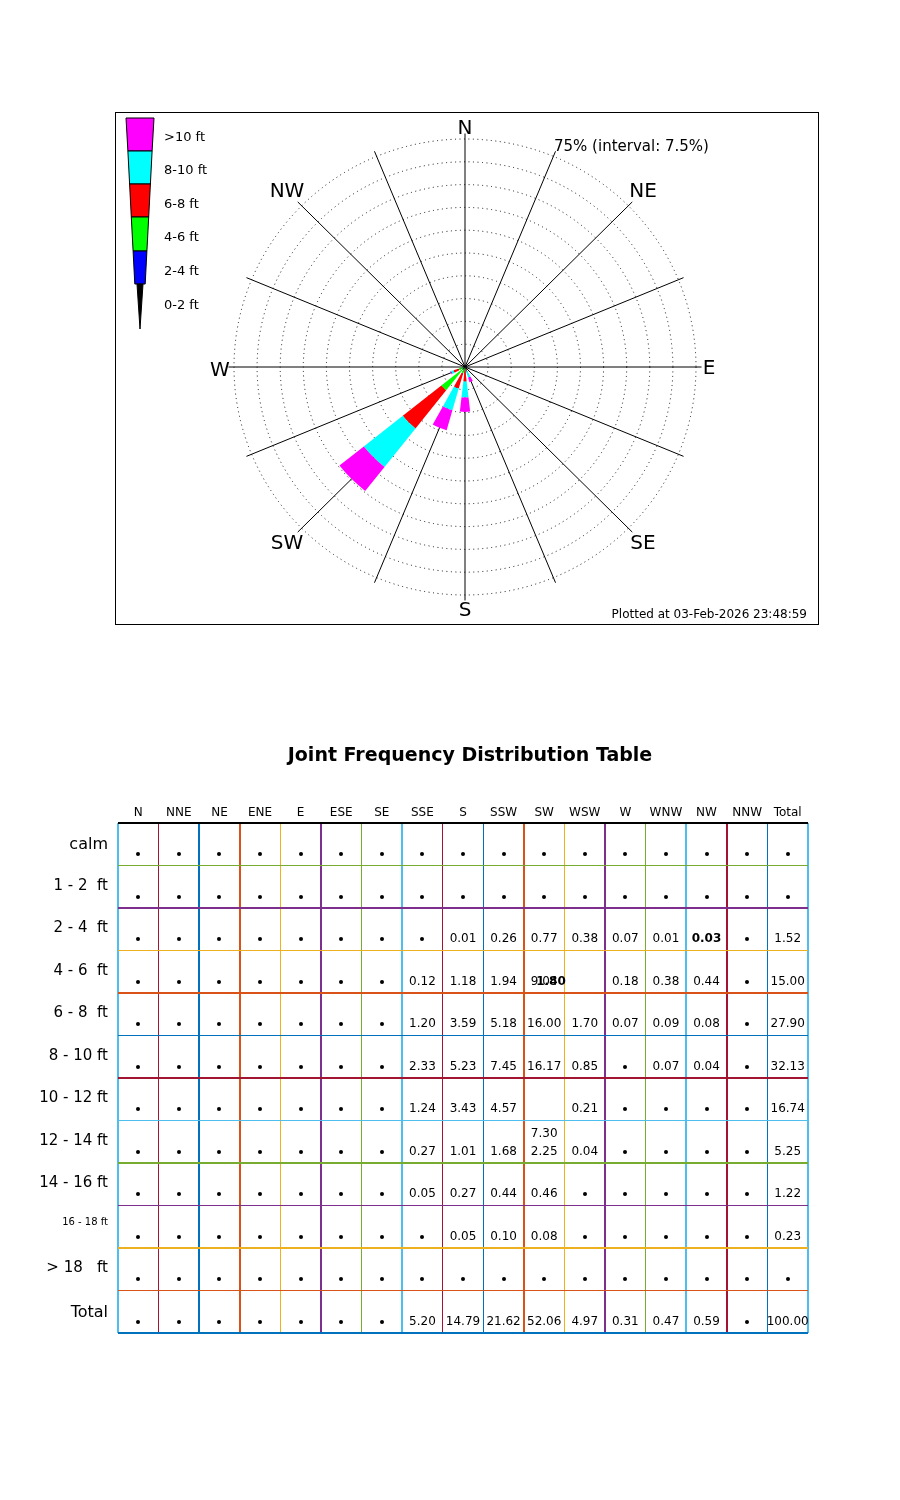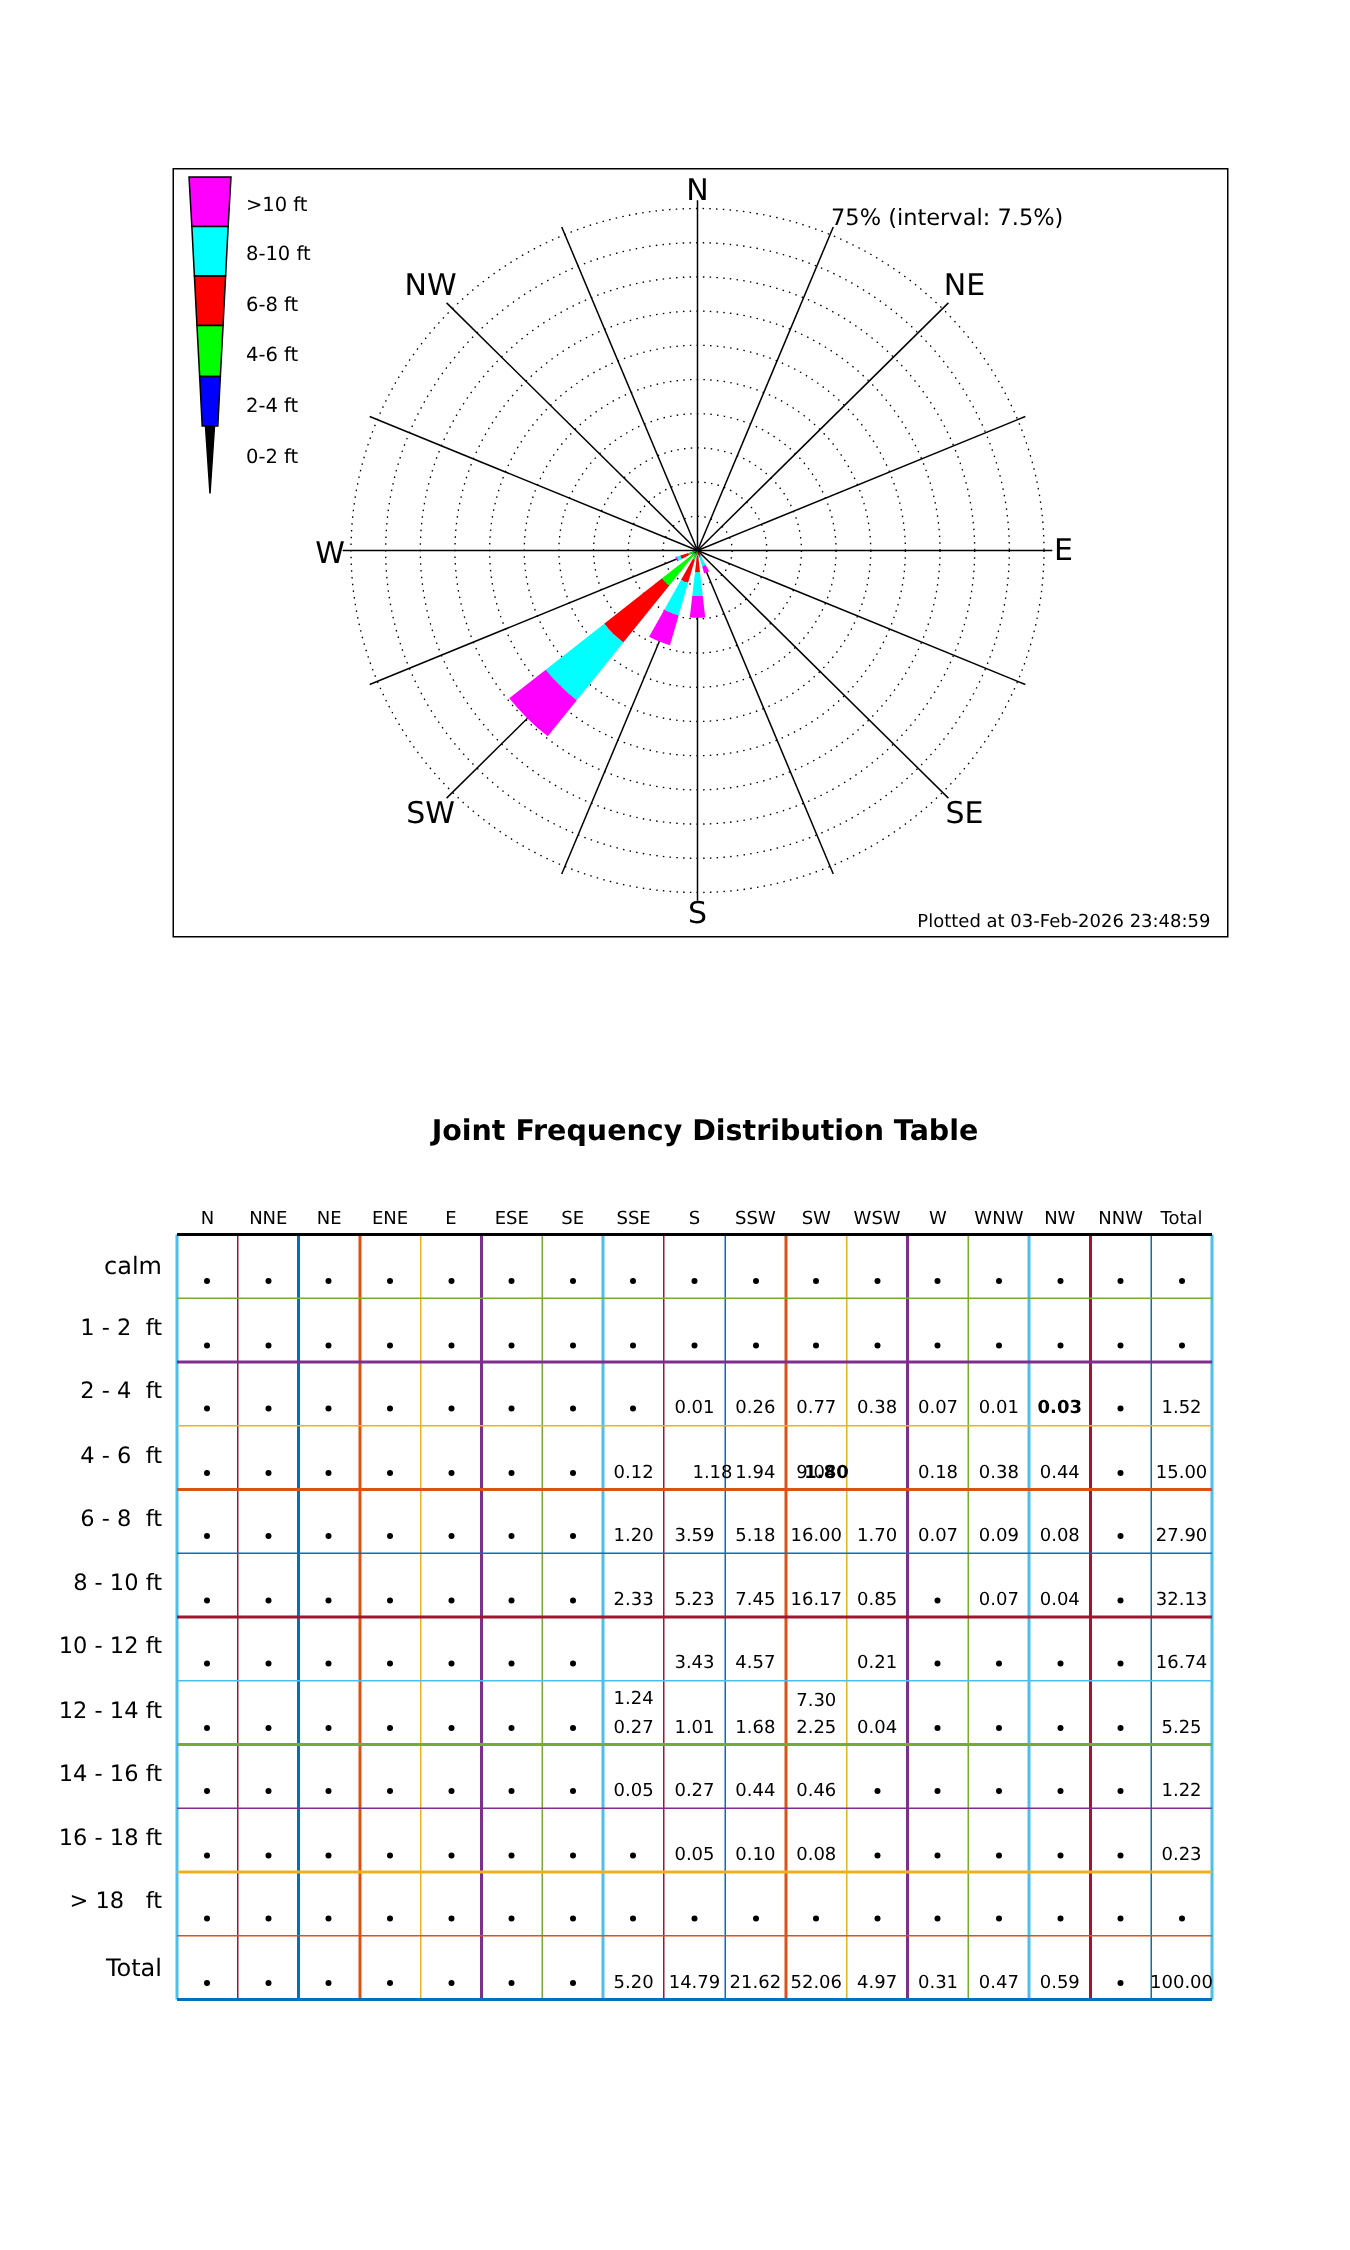--- a/index.html
+++ b/index.html
@@ -208,21 +208,21 @@
       <div class="cellv" style="left: 787.702px; top: 931px;">1.52</div>
       <div class="rowlab" style="right: 792px; top: 960.5px; font-size: 15px;">4 - 6  ft</div>
       <div class="dot" style="left: 136.294px; top: 979.5px;"></div>
       <div class="dot" style="left: 176.882px; top: 979.5px;"></div>
       <div class="dot" style="left: 217.47px; top: 979.5px;"></div>
       <div class="dot" style="left: 258.058px; top: 979.5px;"></div>
       <div class="dot" style="left: 298.646px; top: 979.5px;"></div>
       <div class="dot" style="left: 339.234px; top: 979.5px;"></div>
       <div class="dot" style="left: 379.822px; top: 979.5px;"></div>
       <div class="cellv" style="left: 422.41px; top: 973.5px;">0.12</div>
-      <div class="cellv" style="left: 462.998px; top: 973.5px; margin-left: 12px;">1.18</div>
+      <div class="cellv" style="left: 462.998px; top: 973.5px;">1.18</div>
       <div class="cellv" style="left: 503.586px; top: 973.5px;">1.94</div>
       <div class="cellv" style="left: 544.174px; top: 973.5px;">9.04</div>
       <div class="cellv" style="left: 551px; top: 973.5px; font-weight: bold;">1.80</div>
       <div class="cellv" style="left: 625.35px; top: 973.5px;">0.18</div>
       <div class="cellv" style="left: 665.938px; top: 973.5px;">0.38</div>
       <div class="cellv" style="left: 706.526px; top: 973.5px;">0.44</div>
       <div class="dot" style="left: 745.114px; top: 979.5px;"></div>
       <div class="cellv" style="left: 787.702px; top: 973.5px;">15.00</div>
       <div class="rowlab" style="right: 792px; top: 1003px; font-size: 15px;">6 - 8  ft</div>
       <div class="dot" style="left: 136.294px; top: 1022px;"></div>
@@ -261,21 +261,21 @@
       <div class="dot" style="left: 745.114px; top: 1064.5px;"></div>
       <div class="cellv" style="left: 787.702px; top: 1058.5px;">32.13</div>
       <div class="rowlab" style="right: 792px; top: 1088px; font-size: 15px;">10 - 12 ft</div>
       <div class="dot" style="left: 136.294px; top: 1107px;"></div>
       <div class="dot" style="left: 176.882px; top: 1107px;"></div>
       <div class="dot" style="left: 217.47px; top: 1107px;"></div>
       <div class="dot" style="left: 258.058px; top: 1107px;"></div>
       <div class="dot" style="left: 298.646px; top: 1107px;"></div>
       <div class="dot" style="left: 339.234px; top: 1107px;"></div>
       <div class="dot" style="left: 379.822px; top: 1107px;"></div>
-      <div class="cellv" style="left: 422.41px; top: 1101px; margin-top: 24px;">1.24</div>
+      <div class="cellv" style="left: 422.41px; top: 1101px;">1.24</div>
       <div class="cellv" style="left: 462.998px; top: 1101px;">3.43</div>
       <div class="cellv" style="left: 503.586px; top: 1101px;">4.57</div>
       <div class="cellv" style="left: 544.174px; top: 1101px; margin-top: 25px;">7.30</div>
       <div class="cellv" style="left: 584.762px; top: 1101px;">0.21</div>
       <div class="dot" style="left: 623.35px; top: 1107px;"></div>
       <div class="dot" style="left: 663.938px; top: 1107px;"></div>
       <div class="dot" style="left: 704.526px; top: 1107px;"></div>
       <div class="dot" style="left: 745.114px; top: 1107px;"></div>
       <div class="cellv" style="left: 787.702px; top: 1101px;">16.74</div>
       <div class="rowlab" style="right: 792px; top: 1130.5px; font-size: 15px;">12 - 14 ft</div>
@@ -307,21 +307,21 @@
       <div class="cellv" style="left: 422.41px; top: 1186px;">0.05</div>
       <div class="cellv" style="left: 462.998px; top: 1186px;">0.27</div>
       <div class="cellv" style="left: 503.586px; top: 1186px;">0.44</div>
       <div class="cellv" style="left: 544.174px; top: 1186px;">0.46</div>
       <div class="dot" style="left: 582.762px; top: 1192px;"></div>
       <div class="dot" style="left: 623.35px; top: 1192px;"></div>
       <div class="dot" style="left: 663.938px; top: 1192px;"></div>
       <div class="dot" style="left: 704.526px; top: 1192px;"></div>
       <div class="dot" style="left: 745.114px; top: 1192px;"></div>
       <div class="cellv" style="left: 787.702px; top: 1186px;">1.22</div>
-      <div class="rowlab" style="right: 792px; top: 1215.5px; font-size: 15px;">16 - 18 ft</div>
+      <div class="rowlab" style="right: 792px; top: 1215.5px; font-size: 10px;">16 - 18 ft</div>
       <div class="dot" style="left: 136.294px; top: 1234.5px;"></div>
       <div class="dot" style="left: 176.882px; top: 1234.5px;"></div>
       <div class="dot" style="left: 217.47px; top: 1234.5px;"></div>
       <div class="dot" style="left: 258.058px; top: 1234.5px;"></div>
       <div class="dot" style="left: 298.646px; top: 1234.5px;"></div>
       <div class="dot" style="left: 339.234px; top: 1234.5px;"></div>
       <div class="dot" style="left: 379.822px; top: 1234.5px;"></div>
       <div class="dot" style="left: 420.41px; top: 1234.5px;"></div>
       <div class="cellv" style="left: 462.998px; top: 1228.5px;">0.05</div>
       <div class="cellv" style="left: 503.586px; top: 1228.5px;">0.10</div>

